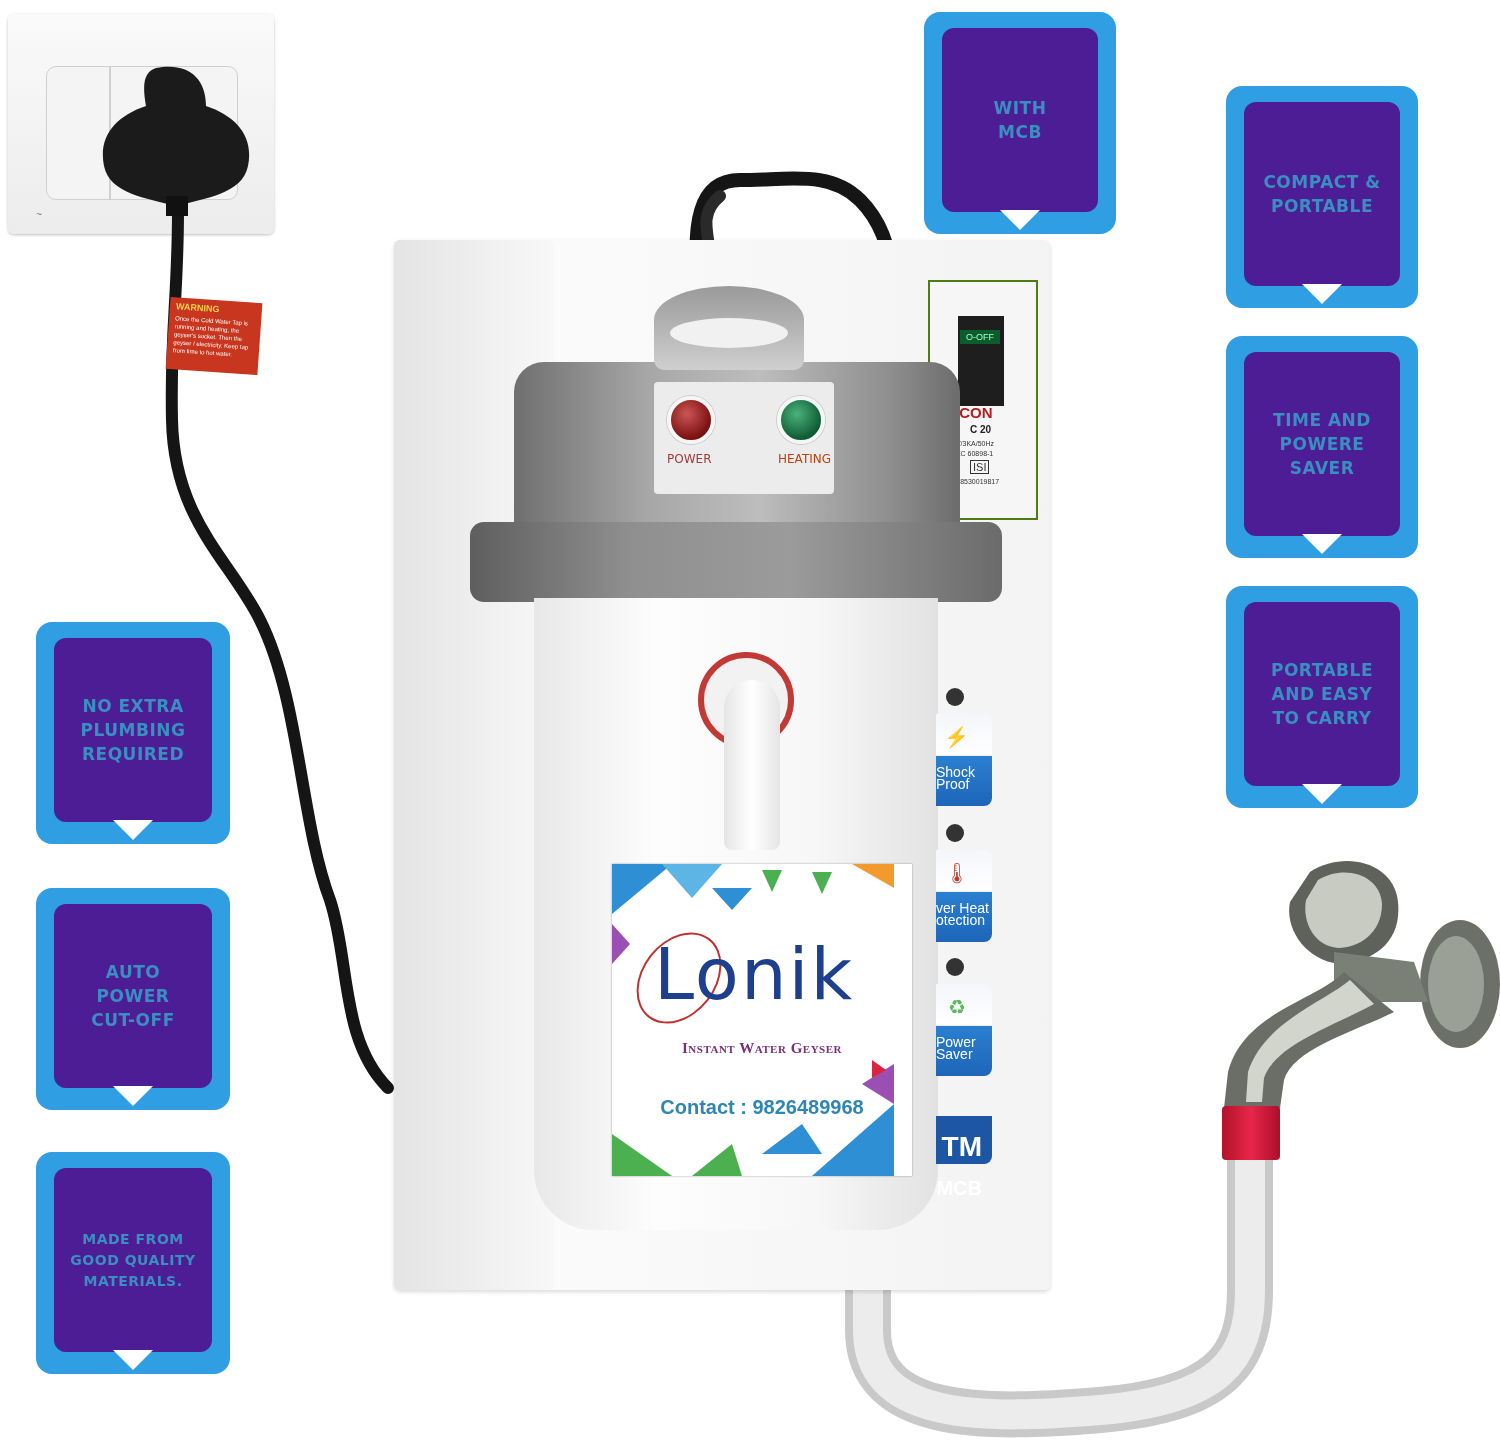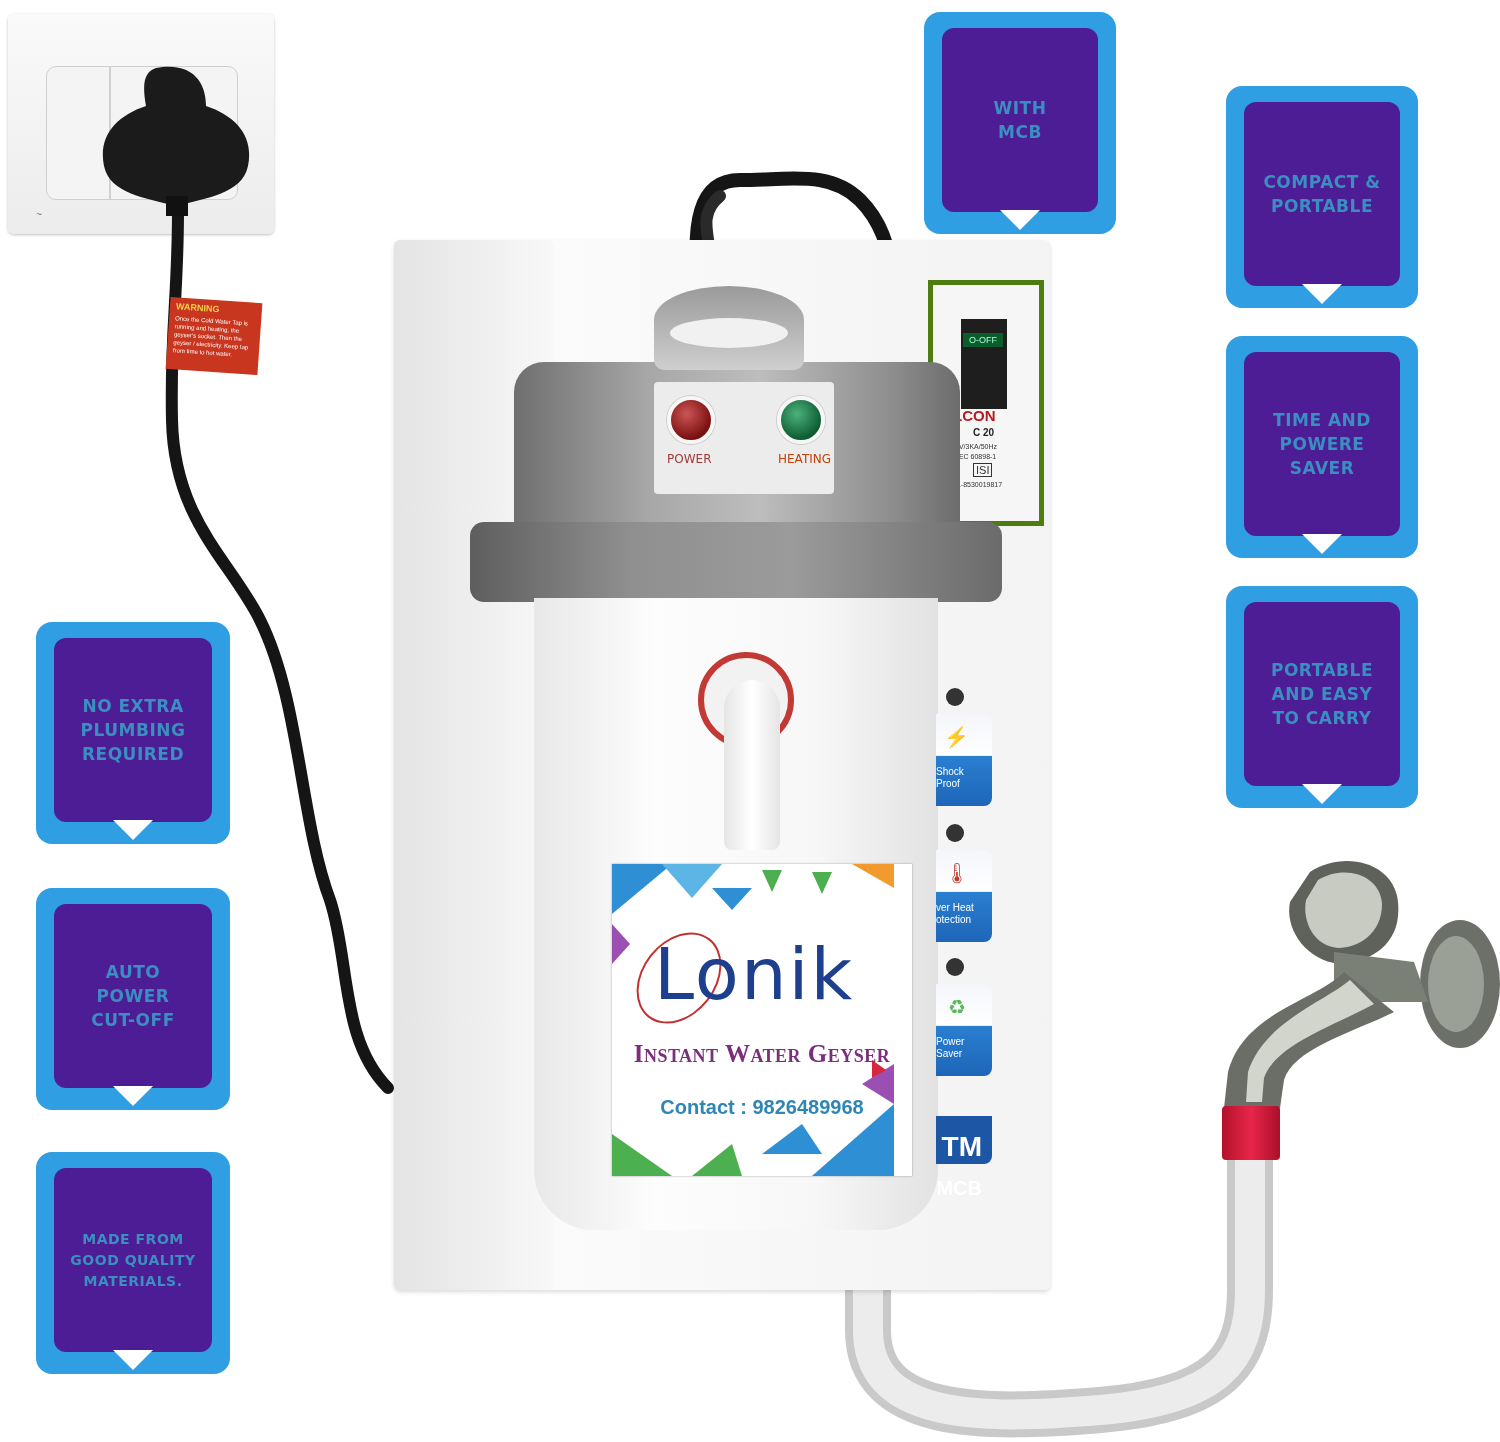--- a/index.html
+++ b/index.html
@@ -35,21 +35,21 @@
   .switch-plate .divider { position: absolute; left: 62px; top: 0; bottom: 0; width: 2px; background: #d0d0d0; }
   .brand-mark { position: absolute; left: 28px; top: 195px; font-size: 10px; color: #777; font-style: italic; }
   .plug { position: absolute; left: 96px; top: 66px; width: 160px; height: 150px; }
   .cord { position: absolute; left: 0; top: 0; width: 1500px; height: 1442px; pointer-events: none; }
   .warning-tag { position: absolute; left: 168px; top: 300px; width: 92px; height: 72px; background: #c8361f; transform: rotate(4deg); color: #f3d34a; font-size: 9px; font-weight: bold; padding: 4px 6px; box-sizing: border-box; }
   .warning-tag .tag-body { color: #fff; font-size: 6px; font-weight: normal; line-height: 8px; margin-top: 3px; }
 
   
   .backplate { position: absolute; left: 394px; top: 240px; width: 656px; height: 1050px; background: linear-gradient(90deg,#ececec,#fbfbfb 20%,#f3f3f3); border-radius: 6px; box-shadow: 0 2px 4px rgba(0,0,0,.15); }
   .backplate .left-rail { position: absolute; left: 0; top: 0; width: 160px; height: 1050px; background: linear-gradient(90deg,#e4e4e4,#f8f8f8); border-radius: 6px; }
-  .mcb-frame { position: absolute; left: 928px; top: 280px; width: 106px; height: 236px; background: #f6f6f6; border: 5px solid #4d7c0f; }
+  .mcb-frame { position: absolute; left: 928px; top: 280px; width: 106px; height: 236px; background: #f6f6f6; border: 2px solid #4d7c0f; }
   .mcb-switch { position: absolute; left: 28px; top: 34px; width: 46px; height: 90px; background: #1e1e1e; }
   .mcb-state { position: absolute; left: 2px; top: 14px; width: 40px; height: 14px; background: #0c5d2c; color: #a8ffd0; font-size: 9px; text-align: center; line-height: 14px; }
   .mcb-brand { position: absolute; left: 20px; top: 122px; color: #b31c20; font-weight: bold; font-size: 15px; }
   .mcb-rating { position: absolute; left: 40px; top: 142px; font-size: 10px; font-weight: bold; color: #222; }
   .mcb-spec { position: absolute; left: 22px; font-size: 7px; color: #333; }
   .mcb-isi { position: absolute; left: 40px; top: 178px; font-size: 11px; border: 1px solid #333; padding: 0 2px; color: #333; }
 
   .geyser-head { position: absolute; left: 514px; top: 362px; width: 446px; height: 170px; background: linear-gradient(90deg,#6f6f6f,#a7a7a7 30%,#bdbdbd 55%,#8d8d8d 85%,#6c6c6c); border-radius: 30px 30px 0 0; }
   .head-cap { position: absolute; left: 654px; top: 286px; width: 150px; height: 84px; background: linear-gradient(#9a9a9a,#cfcfcf); border-radius: 50% 50% 10px 10px / 40% 40% 10px 10px; }
   .head-cap-ring { position: absolute; left: 670px; top: 318px; width: 118px; height: 30px; background: #f1f1f1; border-radius: 50%; }
@@ -63,28 +63,28 @@
 
   .geyser-flange { position: absolute; left: 470px; top: 522px; width: 532px; height: 80px; background: linear-gradient(90deg,#5e5e5e,#8f8f8f 30%,#9b9b9b 60%,#6b6b6b); border-radius: 14px; }
   .geyser-body { position: absolute; left: 534px; top: 598px; width: 404px; height: 632px; background: linear-gradient(90deg,#e8e8e8,#fdfdfd 30%,#f7f7f7 70%,#e2e2e2); border-radius: 0 0 60px 60px; }
   .inlet-ring { position: absolute; left: 698px; top: 652px; width: 96px; height: 96px; border: 6px solid #c23a36; border-radius: 50%; box-sizing: border-box; background: #f2f2f2; }
   .inlet-pipe { position: absolute; left: 724px; top: 680px; width: 56px; height: 170px; background: linear-gradient(90deg,#e5e5e5,#ffffff 50%,#e5e5e5); border-radius: 28px 28px 8px 8px; }
 
   .brand-card { position: absolute; left: 612px; top: 864px; width: 300px; height: 312px; background: #ffffff; box-shadow: 0 0 2px rgba(0,0,0,.35); overflow: hidden; }
   .brand-logo { position: absolute; left: 20px; top: 60px; width: 250px; height: 100px; }
   .brand-logo .name { position: absolute; left: 22px; top: 8px; font-size: 72px; color: #1d3f8d; letter-spacing: 2px; font-family: "DejaVu Sans", sans-serif; }
   .brand-logo .swoosh { position: absolute; left: 10px; top: 4px; width: 70px; height: 96px; border: 2px solid #c23030; border-radius: 50%; transform: rotate(38deg); }
-  .brand-tagline { position: absolute; left: 0; right: 0; top: 176px; text-align: center; font-family: "Liberation Serif", serif; font-weight: bold; font-variant: small-caps; font-size: 25px; color: #7a2e7b; letter-spacing: 0.5px; }
+  .brand-tagline { position: absolute; left: 0; right: 0; top: 176px; text-align: center; font-family: "Liberation Serif", serif; font-weight: bold; font-variant: small-caps; font-size: 15px; color: #7a2e7b; letter-spacing: 0.5px; }
   .brand-contact { position: absolute; left: 0; right: 0; top: 232px; text-align: center; font-weight: bold; font-size: 20px; color: #2e86b6; }
 
   .feature-strip { position: absolute; left: 936px; top: 680px; width: 58px; height: 500px; }
   .feature-dot { position: absolute; left: 10px; width: 18px; height: 18px; border-radius: 50%; background: #333; }
   .feature-panel { position: absolute; left: 0; width: 56px; height: 92px; background: linear-gradient(#f4f6fb,#ffffff 45%,#2a7fd0 46%,#1e65b9); border-radius: 0 8px 8px 0; }
   .feature-panel .f-icon { position: absolute; left: 4px; top: 6px; width: 34px; height: 34px; display: flex; align-items: center; justify-content: center; font-size: 20px; }
-  .feature-panel .f-label { position: absolute; left: 0; top: 52px; width: 56px; font-size: 10px; color: #fff; line-height: 12px; white-space: pre-line; }
+  .feature-panel .f-label { position: absolute; left: 0; top: 52px; width: 56px; font-size: 14px; color: #fff; line-height: 12px; white-space: pre-line; }
   .feature-badge { position: absolute; left: 0; top: 436px; width: 56px; height: 48px; background: #1e56a6; border-radius: 0 0 8px 0; color: #fff; font-weight: bold; white-space: pre-line; text-align: right; padding-right: 10px; box-sizing: border-box; }
   .feature-badge .b1 { font-size: 28px; line-height: 26px; display: block; }
   .feature-badge .b2 { font-size: 20px; line-height: 20px; display: block; }
 
   
   .tap { position: absolute; left: 1214px; top: 852px; width: 290px; height: 270px; }
   .tap-collar { position: absolute; left: 1222px; top: 1106px; width: 58px; height: 54px; background: linear-gradient(90deg,#b3122b,#e8264a 50%,#a9102a); border-radius: 4px; }
 </style>
 </head>
 <body>

